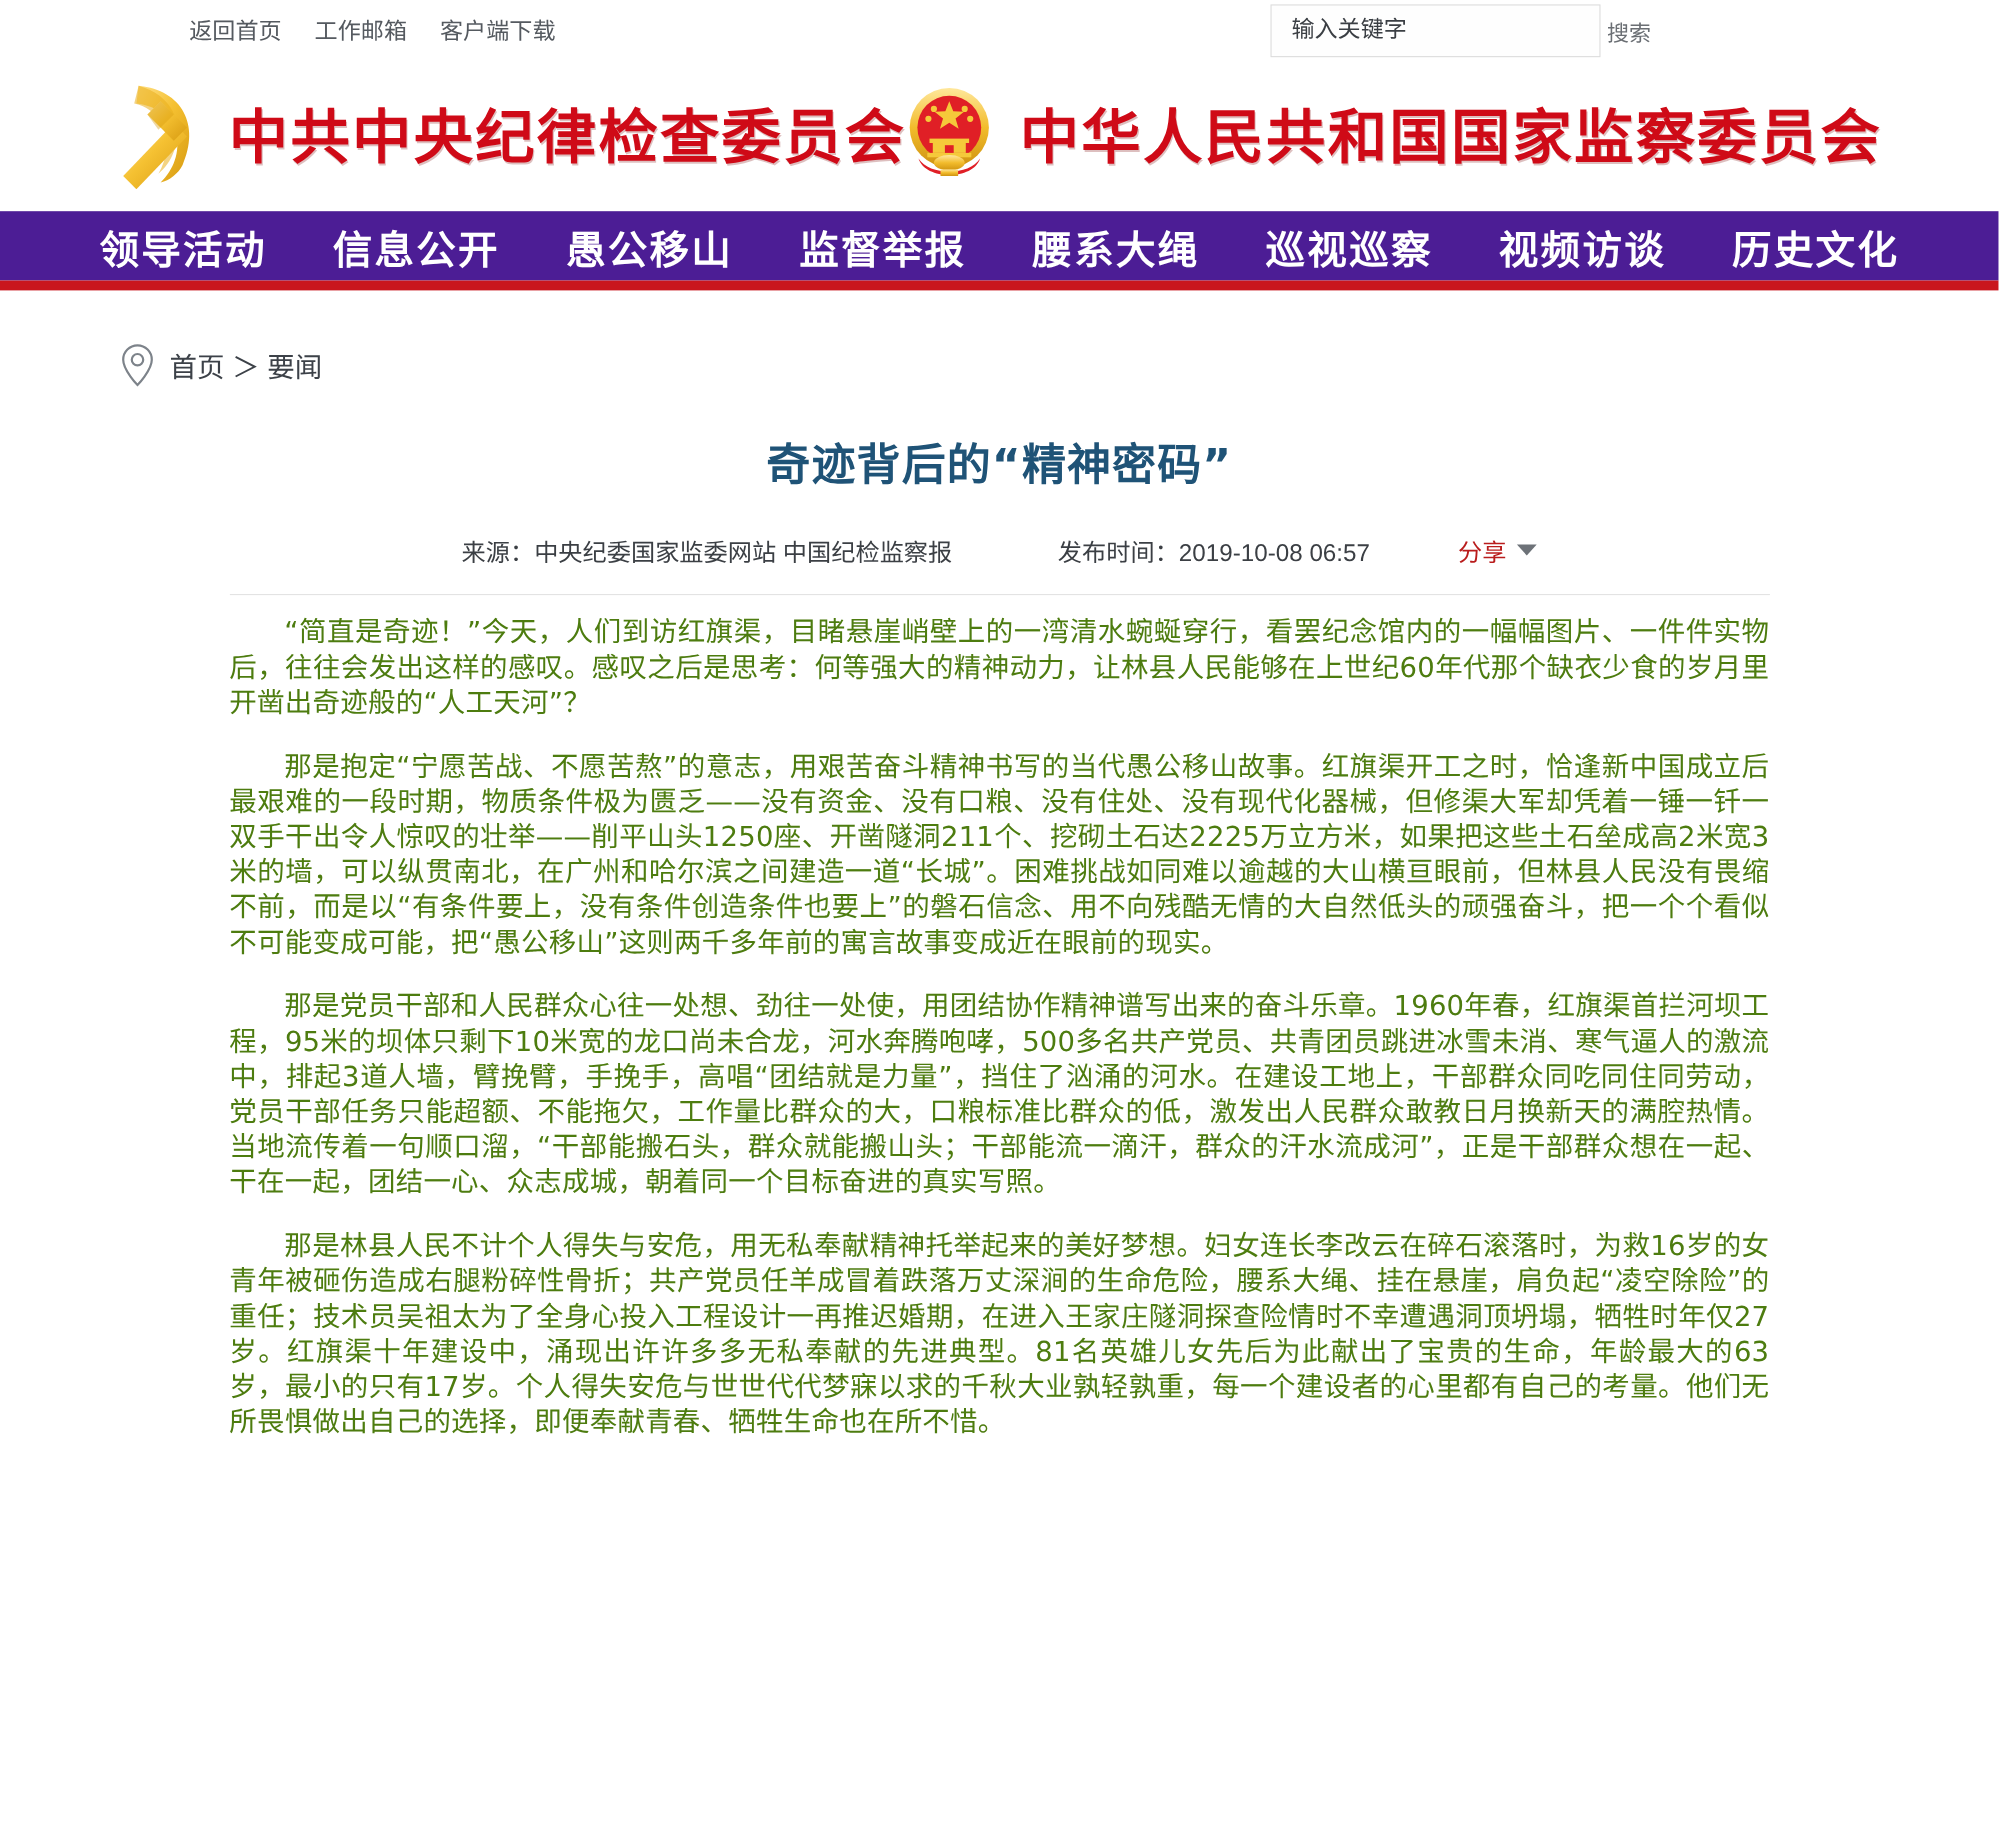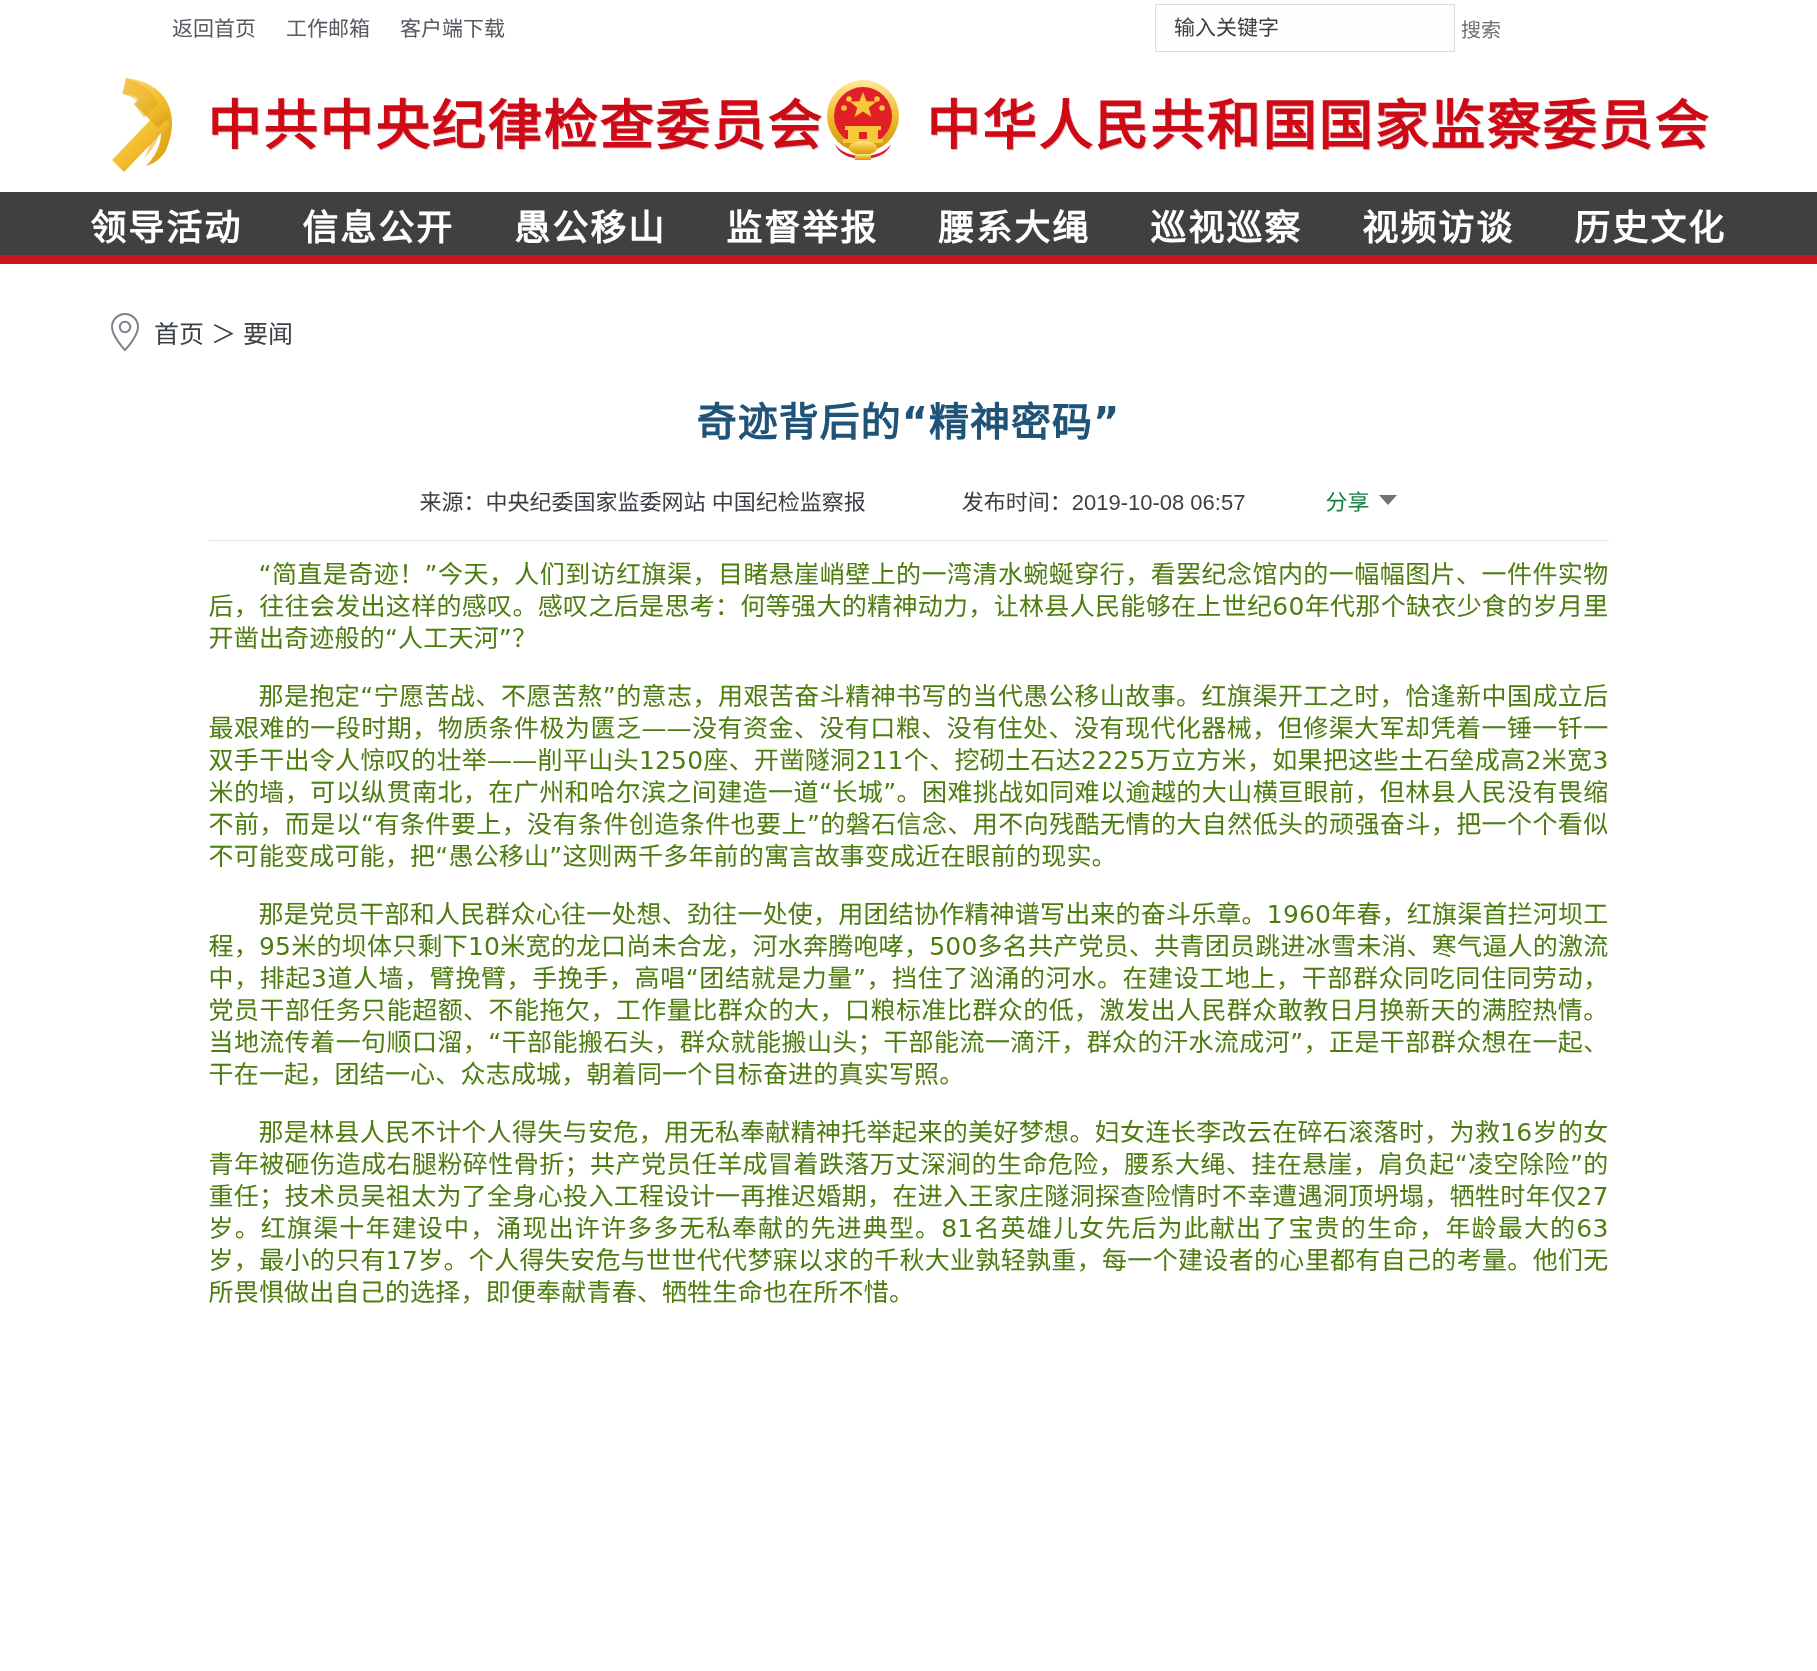--- a/index.html
+++ b/index.html
@@ -85,21 +85,21 @@
     letter-spacing: 2px;
     white-space: nowrap;
     text-shadow: 1px 1px 0 rgba(120,0,0,.25);
   }
   
   .emblem-party { width: 96px; height: 104px; display:block; }
   .emblem-nation { width: 96px; height: 104px; display:block; }
 
   
   .mainnav {
-    background: #404040;
+    background: #4c1d95;
     height: 63px;
     display: flex;
     align-items: center;
     justify-content: center;
     gap: 0;
   }
   .mainnav a {
     color: #ffffff;
     font-size: 36px;
     font-weight: bold;
@@ -156,21 +156,21 @@
   }
   .art-meta .m-source { white-space: nowrap; }
   .art-meta .m-time   { white-space: nowrap; margin-left: 96px; }
   .art-meta .m-share  {
     white-space: nowrap;
     margin-left: 80px;
     display: inline-flex;
     align-items: center;
     gap: 10px;
     cursor: pointer;
-    color: #15803d;
+    color: #b91c1c;
     text-align: right;
   }
   .caret {
     width: 0; height: 0;
     border-left: 9px solid transparent;
     border-right: 9px solid transparent;
     border-top: 10px solid #6d7278;
     display: inline-block;
   }
   .meta-rule {

